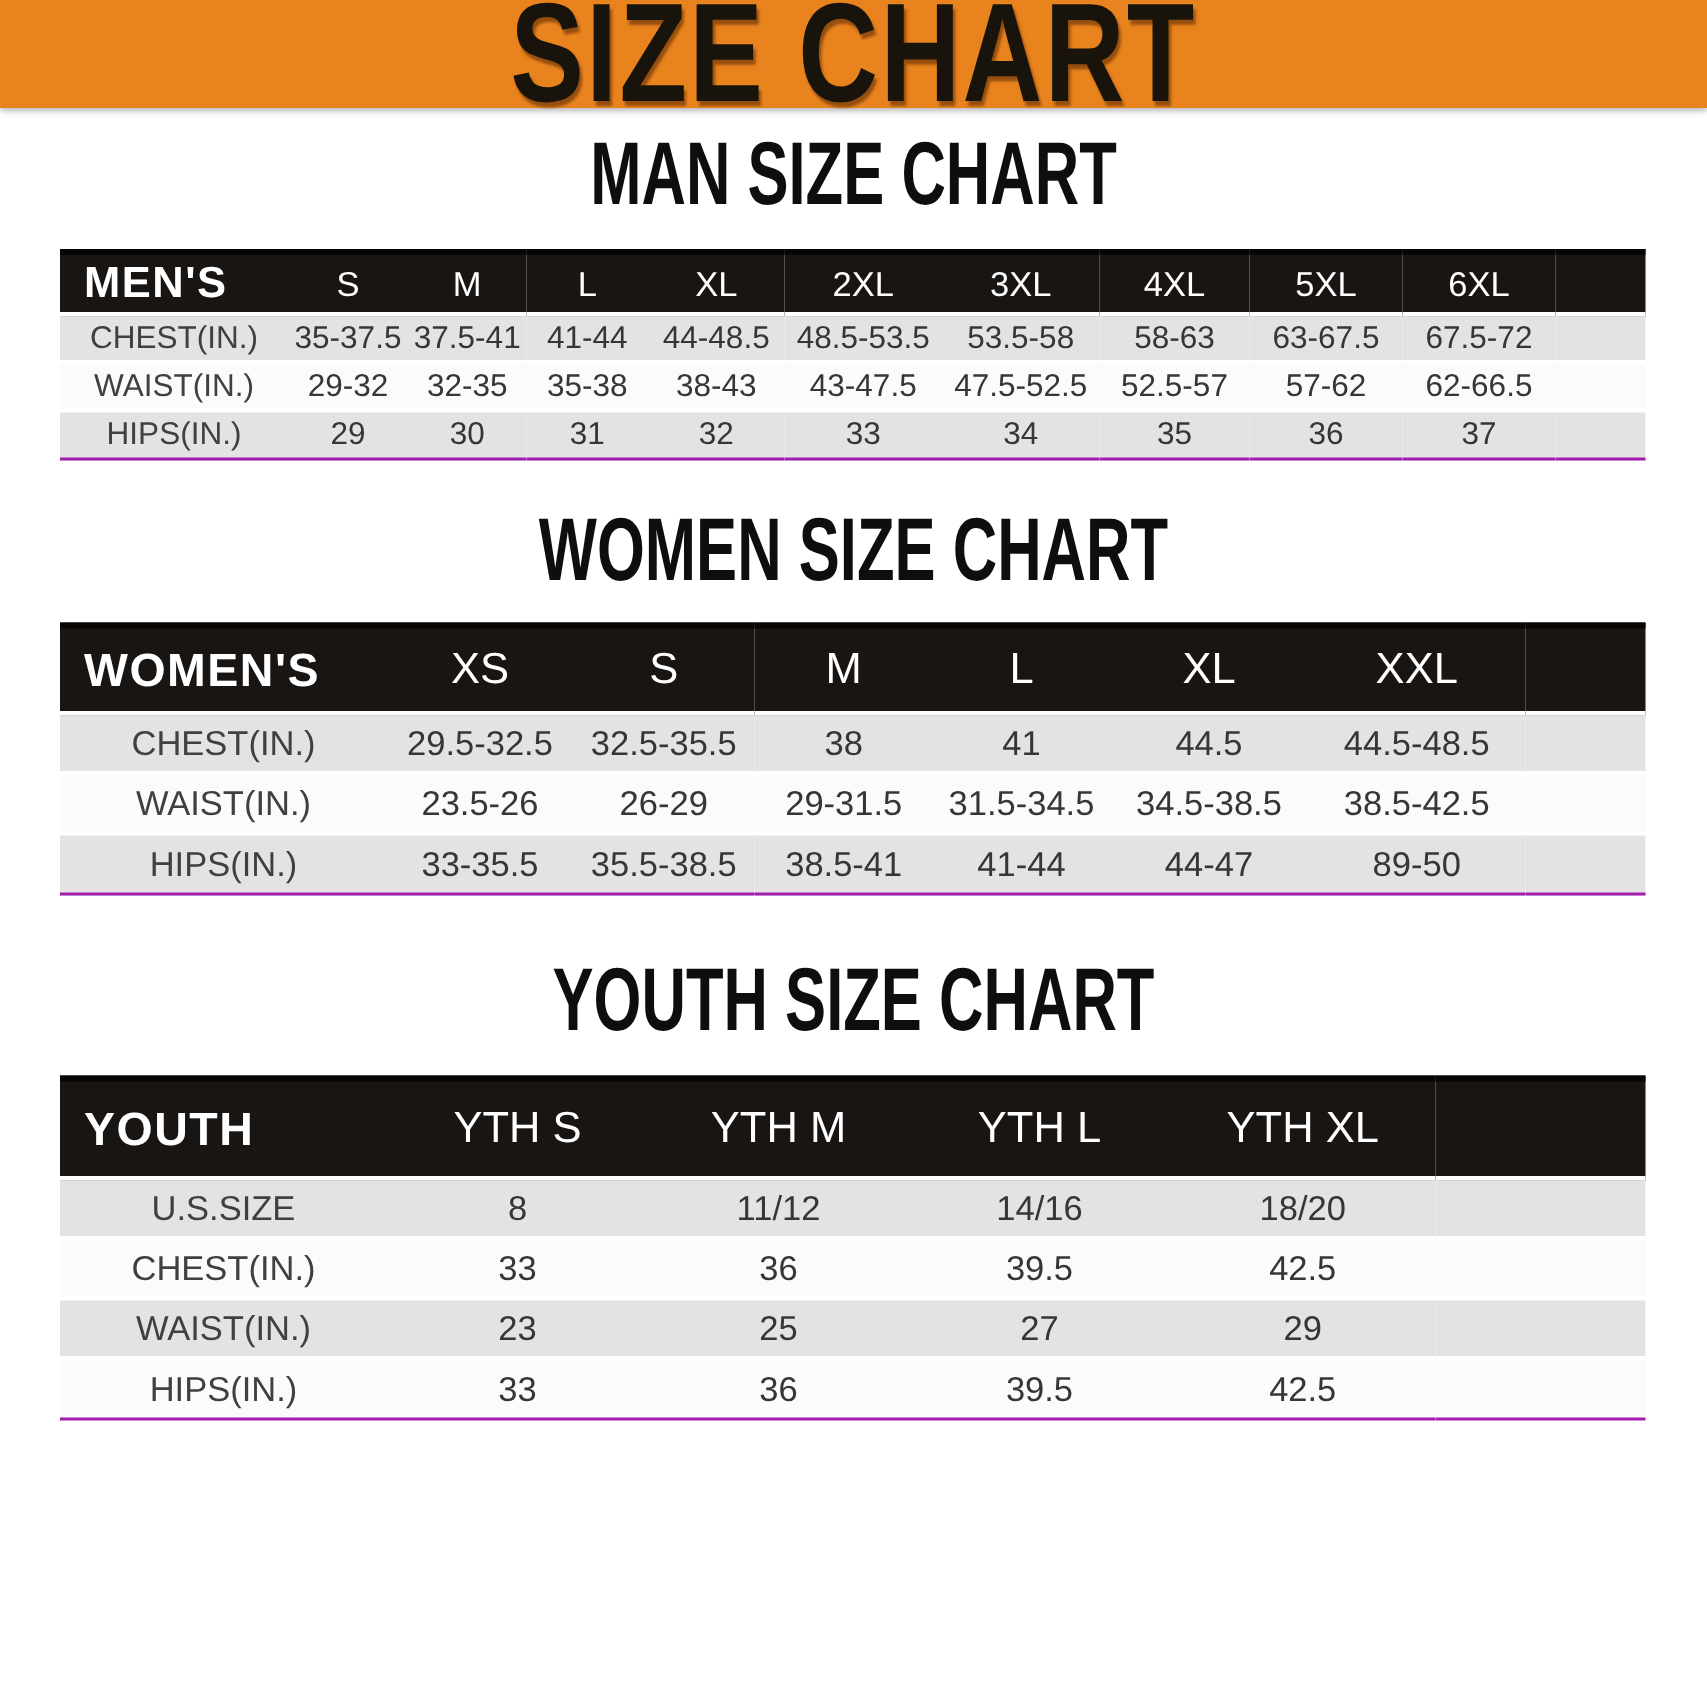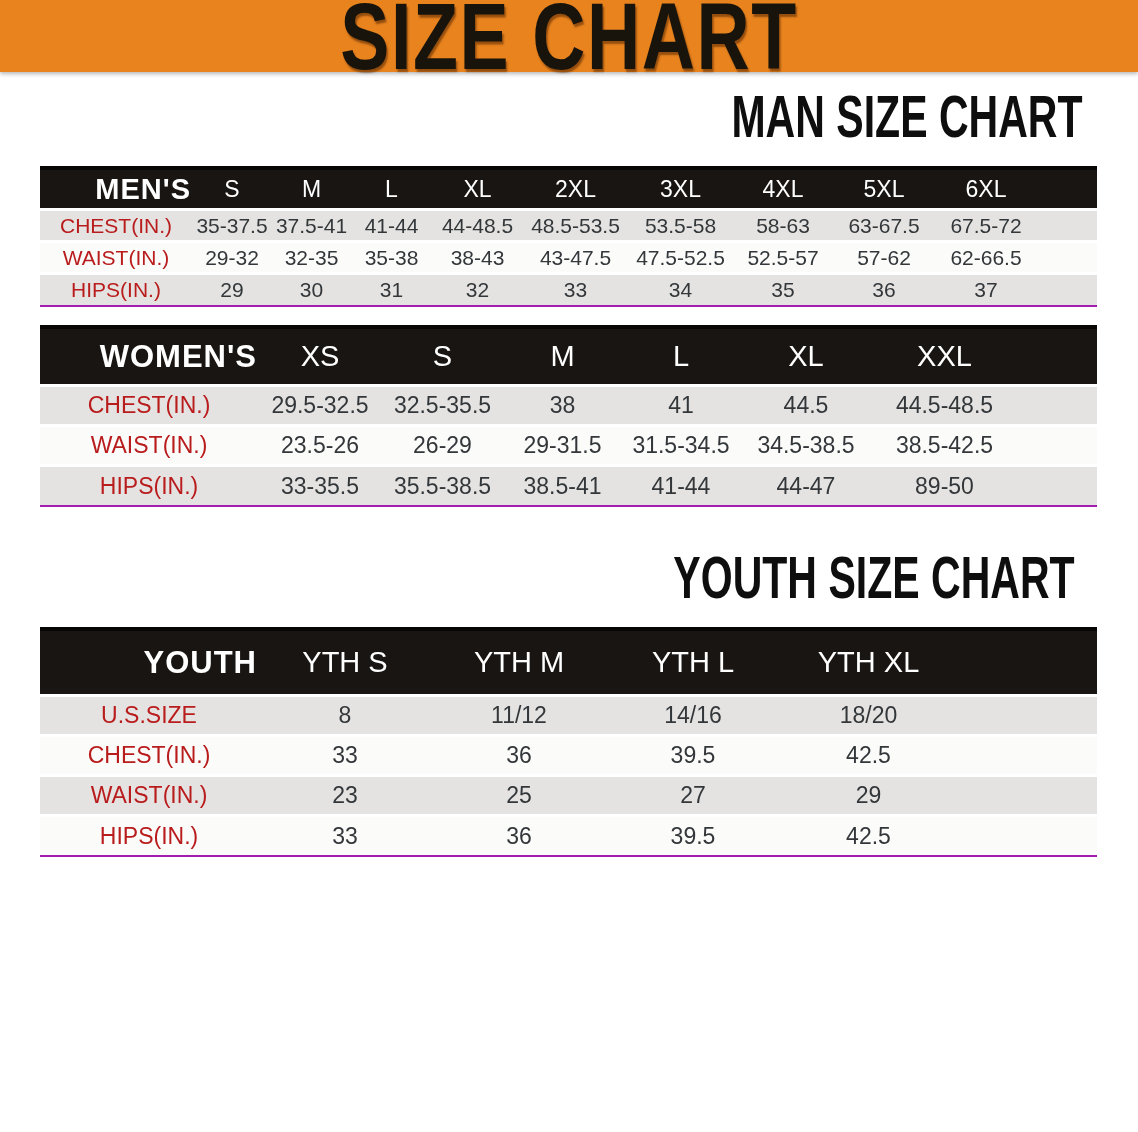--- a/index.html
+++ b/index.html
@@ -30,21 +30,21 @@
     font-size:92px; font-weight:bold; line-height:1;
     color:#18140c;
     letter-spacing:2px;
     transform:scale(0.80,1.02);
     text-shadow:2px 3px 2px rgba(80,35,0,0.55);
     white-space:nowrap;
   }
   
   .section-title{
     margin:0; text-align:center; color:#0e0e0e; height:60px;
-    display:flex; align-items:center; justify-content:flex-end;
+    display:flex; align-items:center; justify-content:center;
   }
   .section-title .condensed{
     display:inline-block;
     font-size:54px; font-weight:bold; line-height:1;
     transform:scale(0.76,1.10);
     white-space:nowrap;
   }
   .t-men{ margin-top:14px; }
   .t-women{ margin-top:30px; }
   .t-youth{ margin-top:40px; }
@@ -55,29 +55,29 @@
     table-layout:fixed;
   }
   .size-table th{
     background:var(--band); color:#ffffff;
     font-weight:normal; text-align:center;
     border-bottom:3px solid #ffffff;
     border-top:4px solid #070605;
     overflow:hidden; white-space:nowrap;
   }
   .size-table th:first-child{
-    text-align:right; padding-left:4px;
+    text-align:left; padding-left:16px;
     font-weight:bold; letter-spacing:1px;
   }
   .size-table td{
     text-align:center; color:#33373a;
     border-bottom:3px solid #ffffff;
     overflow:hidden; white-space:nowrap;
   }
-  .size-table td.rowlabel{ color:#b91c1c; }
+  .size-table td.rowlabel{ color:#404040; }
   .size-table tbody tr:nth-child(odd) td{ background:var(--row-shaded); }
   .size-table tbody tr:nth-child(even) td{ background:var(--row-plain); }
   .size-table tbody tr:last-child td{ border-bottom:2px solid #a21caf; }
   .men-table th{ height:45px; font-size:23px; }
   .men-table th:first-child{ font-size:29px; }
   .men-table td{ height:32px; font-size:21px; }
   .women-table th{ height:62px; font-size:29px; }
   .women-table th:first-child{ font-size:31px; }
   .women-table td{ height:40px; font-size:23px; }
   .youth-table th{ height:70px; font-size:29px; }
@@ -172,20 +172,23 @@
           <td>33</td>
           <td>34</td>
           <td>35</td>
           <td>36</td>
           <td>37</td>
           <td></td>
         </tr>
       </tbody>
     </table>
 
+  <h2 class="section-title t-women">
+    <span class="condensed">WOMEN SIZE CHART</span>
+  </h2>
 
   <table class="size-table women-table mt-women">
     <colgroup>
       <col style="width:218px">
         <col style="width:124px">
         <col style="width:121px">
         <col style="width:119px">
       <col style="width:118px">
         <col style="width:132px">
         <col style="width:145px">

